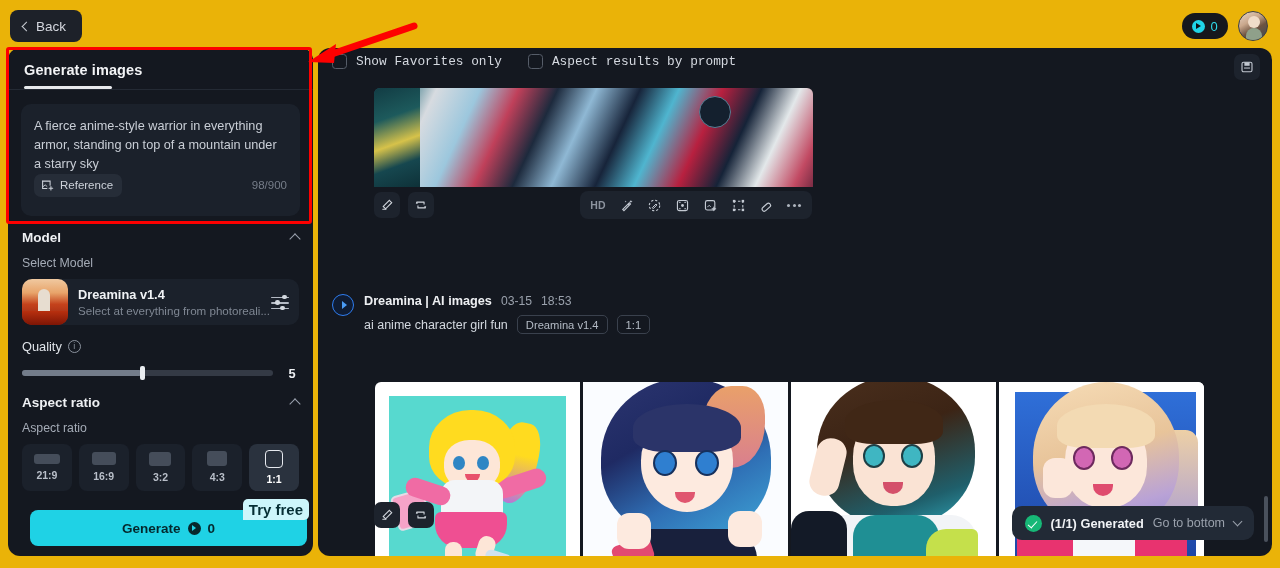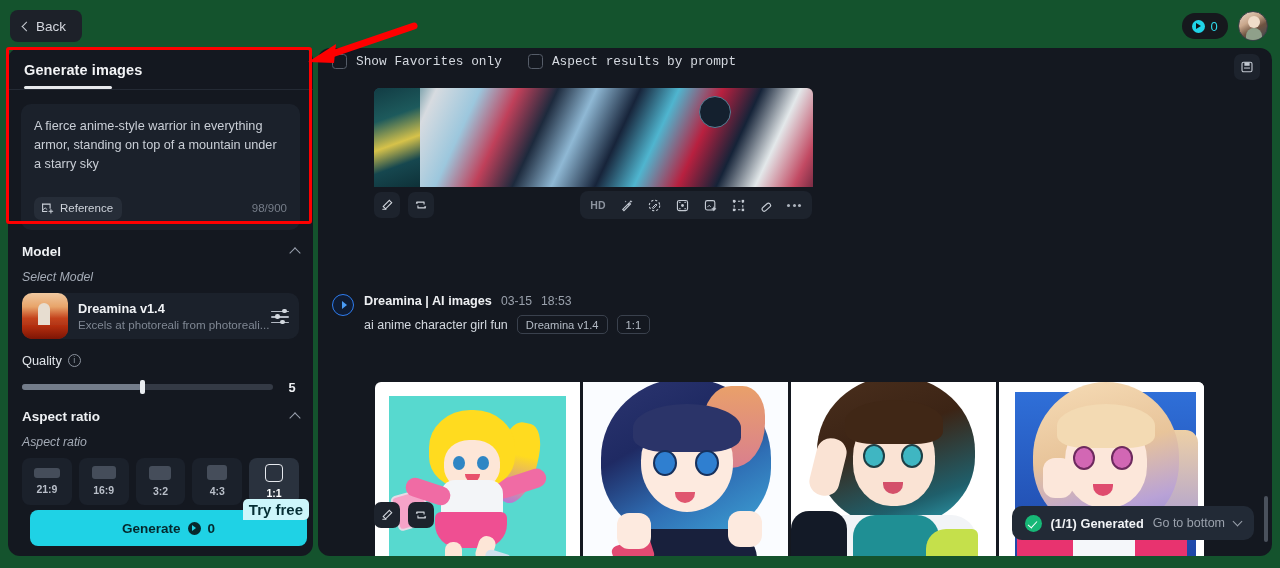--- a/index.html
+++ b/index.html
@@ -2,21 +2,21 @@
 <html><head>
 <meta charset="utf-8">
 <style>
   * { box-sizing: border-box; margin: 0; padding: 0; }
   html, body {
     width: 1280px; height: 568px;
     background: #0a0a0c;
     font-family: "Liberation Sans", sans-serif;
     overflow: hidden;
   }
-  .app { position: relative; width: 1280px; height: 568px; background: #14532d; }
+  .app { position: relative; width: 1280px; height: 568px; background: #eab308; }
 
   
   .topbar { position: absolute; left: 0; top: 0; width: 1280px; height: 52px; }
   .back-btn {
     position: absolute; left: 10px; top: 10px; width: 72px; height: 32px;
     background: #1d2129; border-radius: 8px; display: flex; align-items: center;
     gap: 6px; padding-left: 11px; cursor: pointer;
   }
   .back-btn .lbl { color: #d4d7de; font-size: 13.5px; }
   .chev-l { width: 7px; height: 7px; border-left: 1.6px solid #c9cdd4; border-bottom: 1.6px solid #c9cdd4;
@@ -48,34 +48,34 @@
   .panel-tabs { padding: 14px 16px 0 16px; }
   .tab-label { color: #f2f3f5; font-size: 14.5px; font-weight: bold; letter-spacing: .1px; }
   .tab-underline { margin-top: 8px; width: 88px; height: 2.5px; background: #e7e9ec; border-radius: 2px; }
   .tab-divider { margin-top: 0px; height: 1px; background: #242a34; }
 
   .prompt-card {
     margin: 14px 13px 0 13px; background: #1b212b; border-radius: 10px;
     padding: 13px 13px 10px 13px; min-height: 112px; position: relative; cursor: text;
   }
   .prompt-text { color: #c9ced6; font-size: 12.7px; line-height: 19px; }
-  .prompt-foot { display: flex; align-items: center; justify-content: space-between; margin-top: 23px; }
+  .prompt-foot { display: flex; align-items: center; justify-content: space-between; }
   .ref-btn {
     display: flex; align-items: center; gap: 6px; background: #262d38; border-radius: 7px;
     padding: 5px 9px 5px 7px; cursor: pointer;
   }
   .ref-btn .lbl { color: #cdd2da; font-size: 11.5px; }
   .counter { color: #767d89; font-size: 11.5px; }
 
   .section { margin-top: 14px; padding: 0 14px; }
   .section-head { display: flex; align-items: center; justify-content: space-between; cursor: pointer; }
   .section-title { color: #eef0f3; font-size: 13.5px; font-weight: bold; }
   .chev-up { width: 8px; height: 8px; border-left: 1.5px solid #9aa1ad; border-top: 1.5px solid #9aa1ad;
              transform: rotate(45deg); margin-top: 3px; }
-  .sub-label { color: #a4abb6; font-size: 12.3px; margin-top: 11px; font-style: italic; }
+  .sub-label { color: #a4abb6; font-size: 12.3px; margin-top: 11px; }
 
   .model-row {
     margin-top: 9px; background: #1b212b; border-radius: 10px; height: 46px;
     display: flex; align-items: center; padding: 0 10px 0 0; cursor: pointer;
   }
   .model-thumb {
     width: 46px; height: 46px; border-radius: 10px; flex: 0 0 46px; overflow: hidden; position: relative;
     background: linear-gradient(180deg, #f0c9a0 0%, #e8a46a 30%, #c4421c 55%, #8e1f0e 100%);
   }
   .model-thumb::before { content:""; position:absolute; left:16px; top:10px; width:12px; height:26px;
@@ -330,21 +330,21 @@
     <div class="section">
       <div class="section-head">
         <span class="section-title">Model</span>
         <span class="chev-up"></span>
       </div>
       <div class="sub-label">Select Model</div>
       <div class="model-row">
         <div class="model-thumb"></div>
         <div class="model-meta">
           <div class="model-name">Dreamina v1.4</div>
-          <div class="model-desc">Excels at photoreali from photoreali...</div>
+          <div class="model-desc">Select at everything from photoreali...</div>
         </div>
         <div class="model-cfg">
           <i></i>
             <i></i>
             <i></i>
             <b></b>
             <b></b>
             <b></b>
         </div>
       </div>

